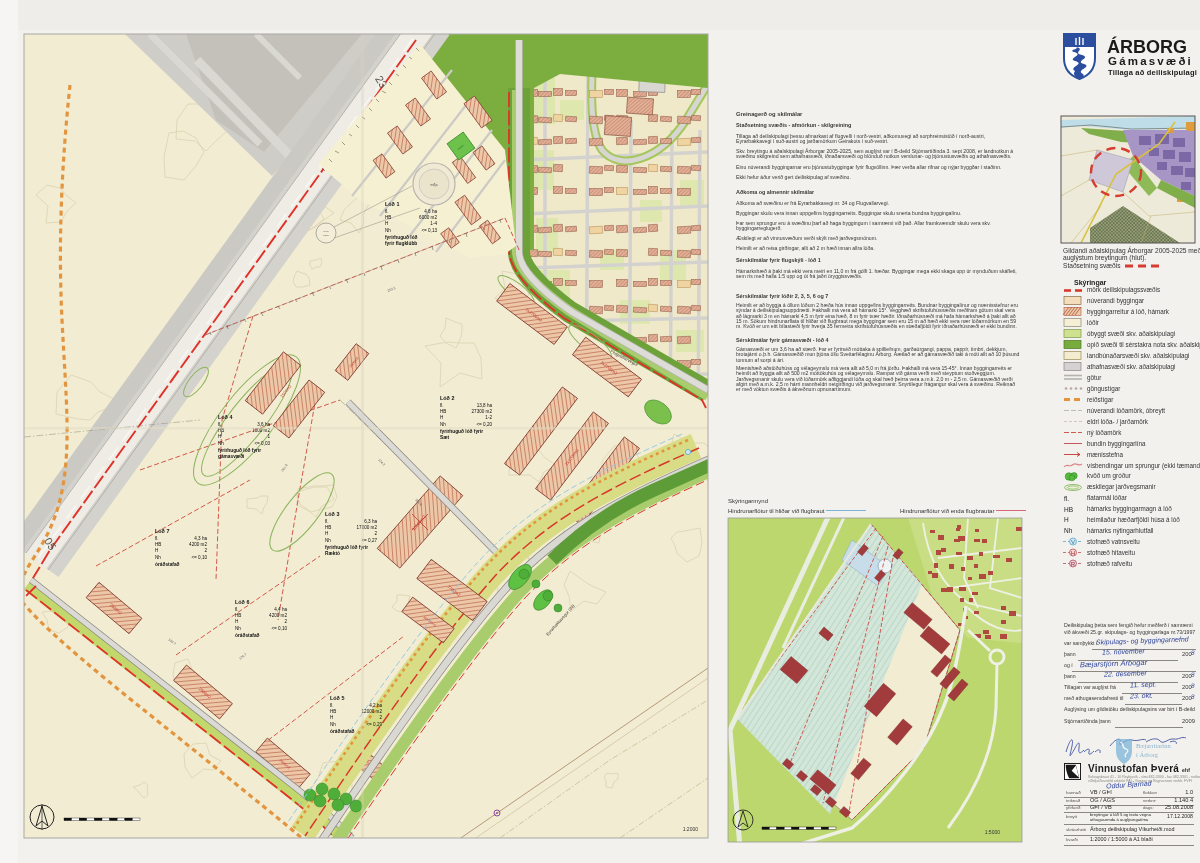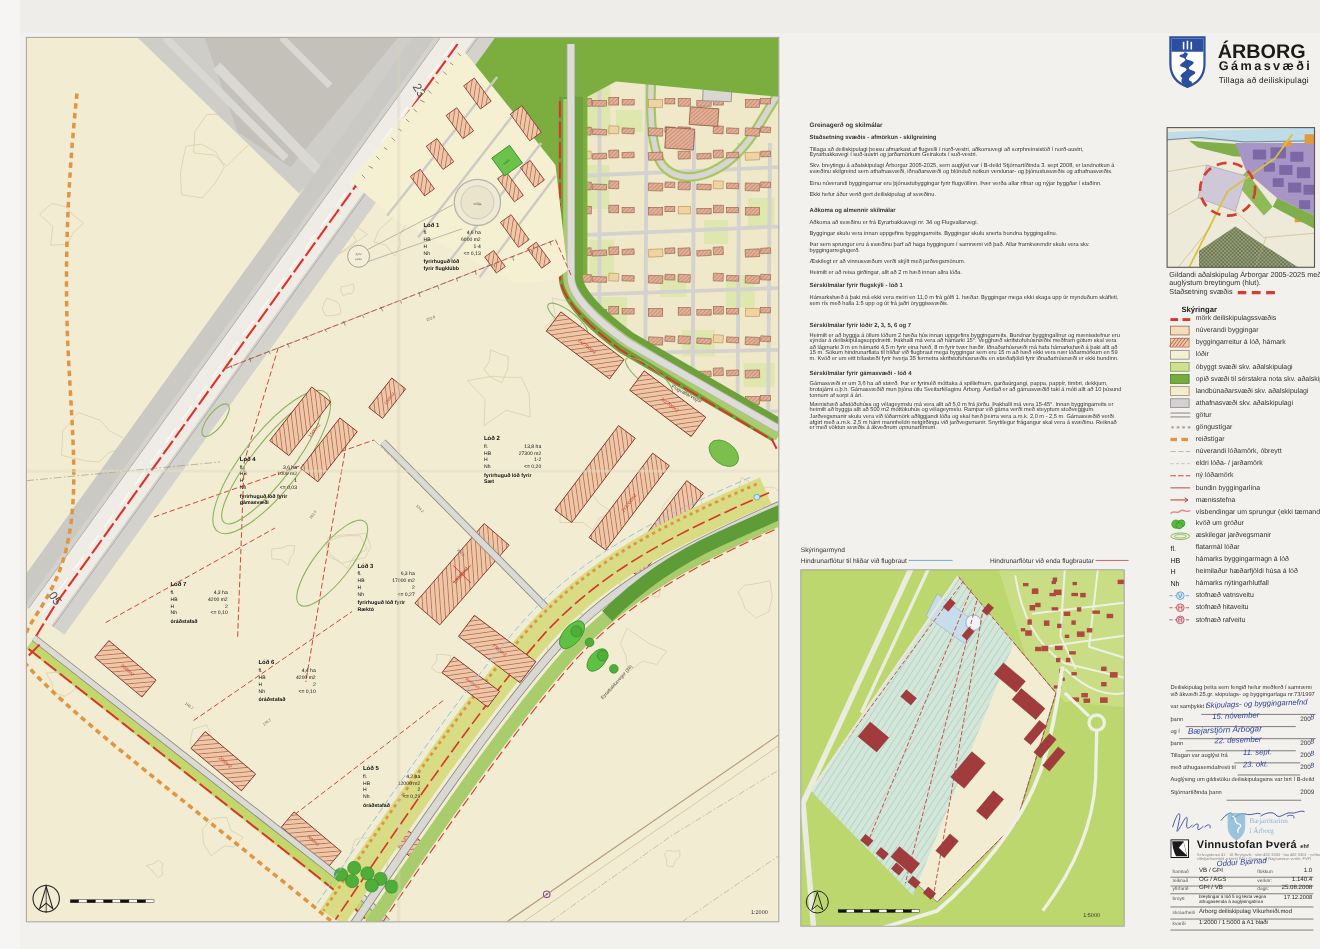--- a/index.html
+++ b/index.html
@@ -811,21 +811,21 @@
 <div class="t" style="left:736px;top:338px;width:284px;font-size:5.4px;line-height:5.25px;font-weight:bold;color:#3a3835">Sérskilmálar fyrir gámasvæði - lóð 4</div>
 <div class="t" style="left:736px;top:347px;width:284px;font-size:5.15px;line-height:5.25px;font-weight:normal;color:#3a3835">Gámasvæði er um 3,6 ha að stærð. Þar er fyrirséð móttaka á spilliefnum, garðaúrgangi, pappa, pappír, timbri, dekkjum, brotajárni o.þ.h. Gámasvæðið mun þjóna öllu Sveitarfélaginu Árborg. Áætlað er að gámasvæðið taki á móti allt að 10 þúsund tonnum af sorpi á ári.</div>
 <div class="t" style="left:736px;top:366px;width:284px;font-size:5.15px;line-height:5.25px;font-weight:normal;color:#3a3835">Mænishæð aðstöðuhúss og vélageymslu má vera allt að 5,0 m frá jörðu. Þakhalli má vera 15-45°. Innan byggingarreits er heimilt að byggja allt að 500 m2 móttökuhús og vélageymslu. Rampar við gáma verði með steyptum stoðveggjum. Jarðvegsmanir skulu vera við lóðarmörk aðliggjandi lóða og skal hæð þeirra vera a.m.k. 2,0 m - 2,5 m. Gámasvæðið verði afgirt með a.m.k. 2,5 m hárri mannheldri netgirðingu við jarðvegsmanir. Snyrtilegur frágangur skal vera á svæðinu. Reiknað er með vöktun svæðis á ákveðnum opnunartímum.</div>
 
 <div class="t" style="left:728px;top:498px;font-size:6px;color:#333">Skýringarmynd</div>
 <div class="t" style="left:728px;top:507.5px;font-size:6px;color:#333">Hindrunarflötur til hliðar við flugbraut <span style="display:inline-block;width:40px;border-top:1px solid #7ab4d8;vertical-align:middle"></span></div>
 <div class="t" style="left:900px;top:507.5px;font-size:6px;color:#333">Hindrunarflötur við enda flugbrautar <span style="display:inline-block;width:30px;border-top:1px solid #d86a78;vertical-align:middle"></span></div>
 
 <div class="t" style="left:1107px;top:37px;font-size:18px;font-weight:bold;color:#1c1a18;letter-spacing:0px">ÁRBORG</div>
 <div class="t" style="left:1108px;top:55px;font-size:11.5px;font-weight:bold;color:#1c1a18;letter-spacing:2.2px">Gámasvæði</div>
-<div class="t" style="left:1108px;top:68px;font-size:7.5px;font-weight:normal;color:#1c1a18;letter-spacing:0.2px">Tillaga að deiliskipulagi</div>
+<div class="t" style="left:1108px;top:68px;font-size:7.5px;font-weight:bold;color:#1c1a18;letter-spacing:0.2px">Tillaga að deiliskipulagi</div>
 
 <div class="t" style="left:1063px;top:247px;font-size:6.6px;line-height:7.2px;color:#333;width:140px">Gildandi aðalskipulag Árborgar 2005-2025 með auglýstum breytingum (hlut).</div>
 <div class="t" style="left:1063px;top:261.5px;font-size:6.6px;color:#333">Staðsetning svæðis</div>
 <svg style="position:absolute;left:1125px;top:263px" width="40" height="6" viewBox="0 0 40 6">
     <g stroke="#d63c30" stroke-width="3">
       <line x1="0" y1="3" x2="8" y2="3"></line>
       <line x1="13" y1="3" x2="21" y2="3"></line>
       <line x1="26" y1="3" x2="34" y2="3"></line>
     </g>
   </svg>

